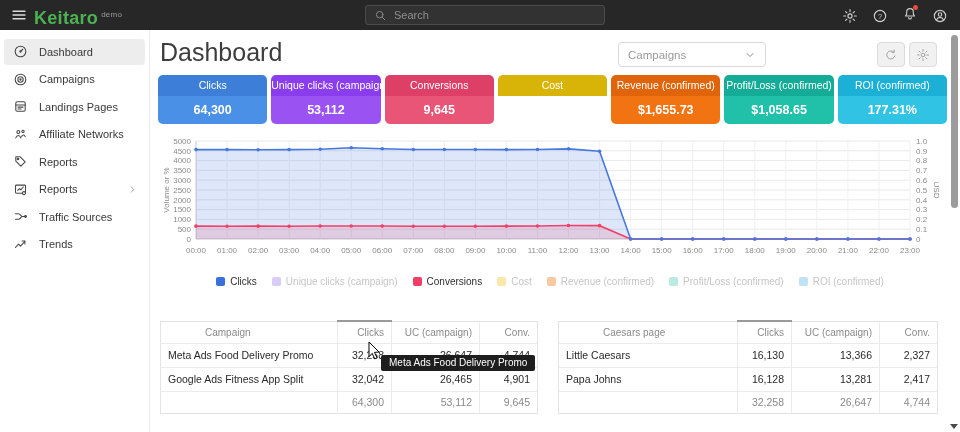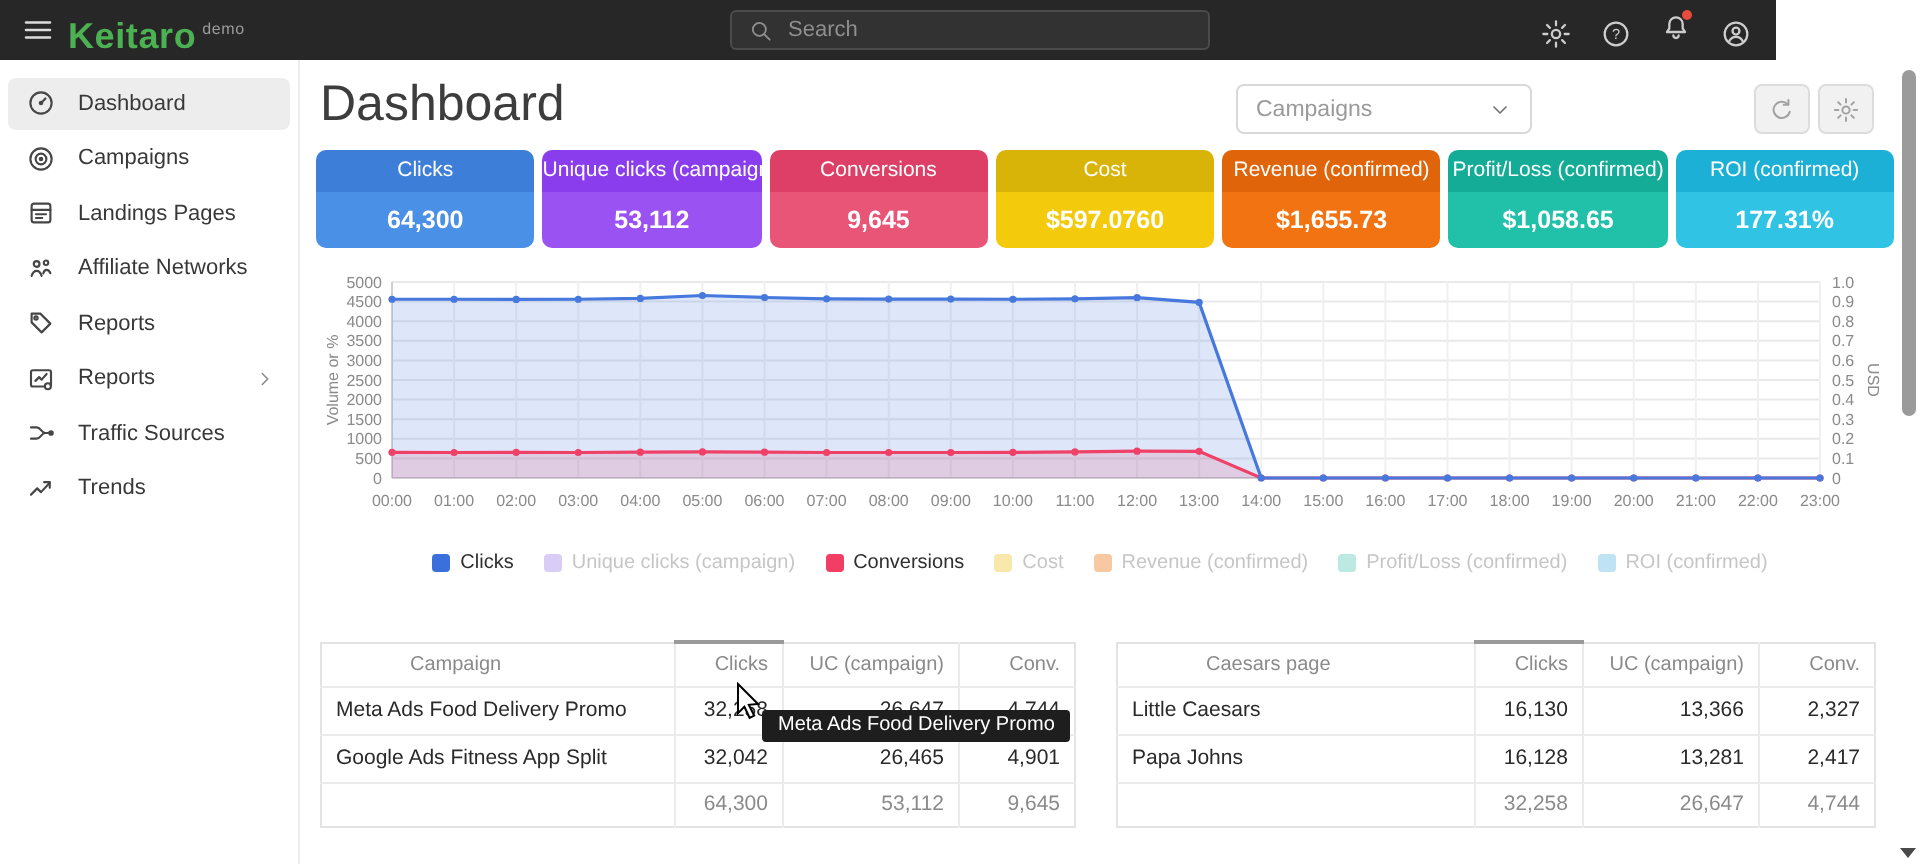--- a/index.html
+++ b/index.html
@@ -1,21 +1,21 @@
 <!DOCTYPE html>
 <html><head>
 <meta charset="utf-8">
 <style>
   * { margin:0; padding:0; box-sizing:border-box; }
   html,body { background:#fff; }
   #app { position:relative; width:960px; height:432px; background:#fff; overflow:hidden;
          font-family:"Liberation Sans", sans-serif; }
 
   
-  .topbar { position:absolute; top:0; left:0; width:888px; height:30px; background:#272727;text-align:right; }
+  .topbar { position:absolute; top:0; left:0; width:960px; height:30px; background:#272727;text-align:right; }
   .hamburger { position:absolute; left:10px; top:6px; color:#dcdcdc; display:flex; }
   .logo { position:absolute; left:34px; top:4px; color:#4cb152; font-size:18px; font-weight:bold;
           letter-spacing:.3px; line-height:22px; }
   .logo sup { color:#9b9b9b; font-size:8px; font-weight:normal; margin-left:3px; }
   .search { position:absolute; left:365px; top:5px; width:240px; height:20px; background:#323232;
             border:1px solid #4b4b4b; border-radius:3px; display:flex; align-items:center;
             padding:0 8px; gap:7px; color:#8f8f8f; font-size:11px; }
   .search .sic { display:flex; color:#8f8f8f; }
   .top-icons { position:absolute; right:12px; top:6px; display:flex; gap:14px; align-items:center; color:#cdcdcd; }
   .top-icons > span { display:flex; position:relative; cursor:pointer; }
@@ -258,21 +258,20 @@
       <div class="card">
         <div class="card-h" style="background:#8a3ded">Unique clicks (campaign)</div>
         <div class="card-v" style="background:#9b52f2">53,112</div>
       </div>
       <div class="card">
         <div class="card-h" style="background:#dd3f66">Conversions</div>
         <div class="card-v" style="background:#e85577">9,645</div>
       </div>
       <div class="card">
         <div class="card-h" style="background:#d9b408">Cost</div>
-        <div class="card-v" style="background:#f4ca0d">$597.0760</div>
       </div>
       <div class="card">
         <div class="card-h" style="background:#e0650a">Revenue (confirmed)</div>
         <div class="card-v" style="background:#f27312">$1,655.73</div>
       </div>
       <div class="card">
         <div class="card-h" style="background:#14ac97">Profit/Loss (confirmed)</div>
         <div class="card-v" style="background:#21c0a9">$1,058.65</div>
       </div>
       <div class="card">

